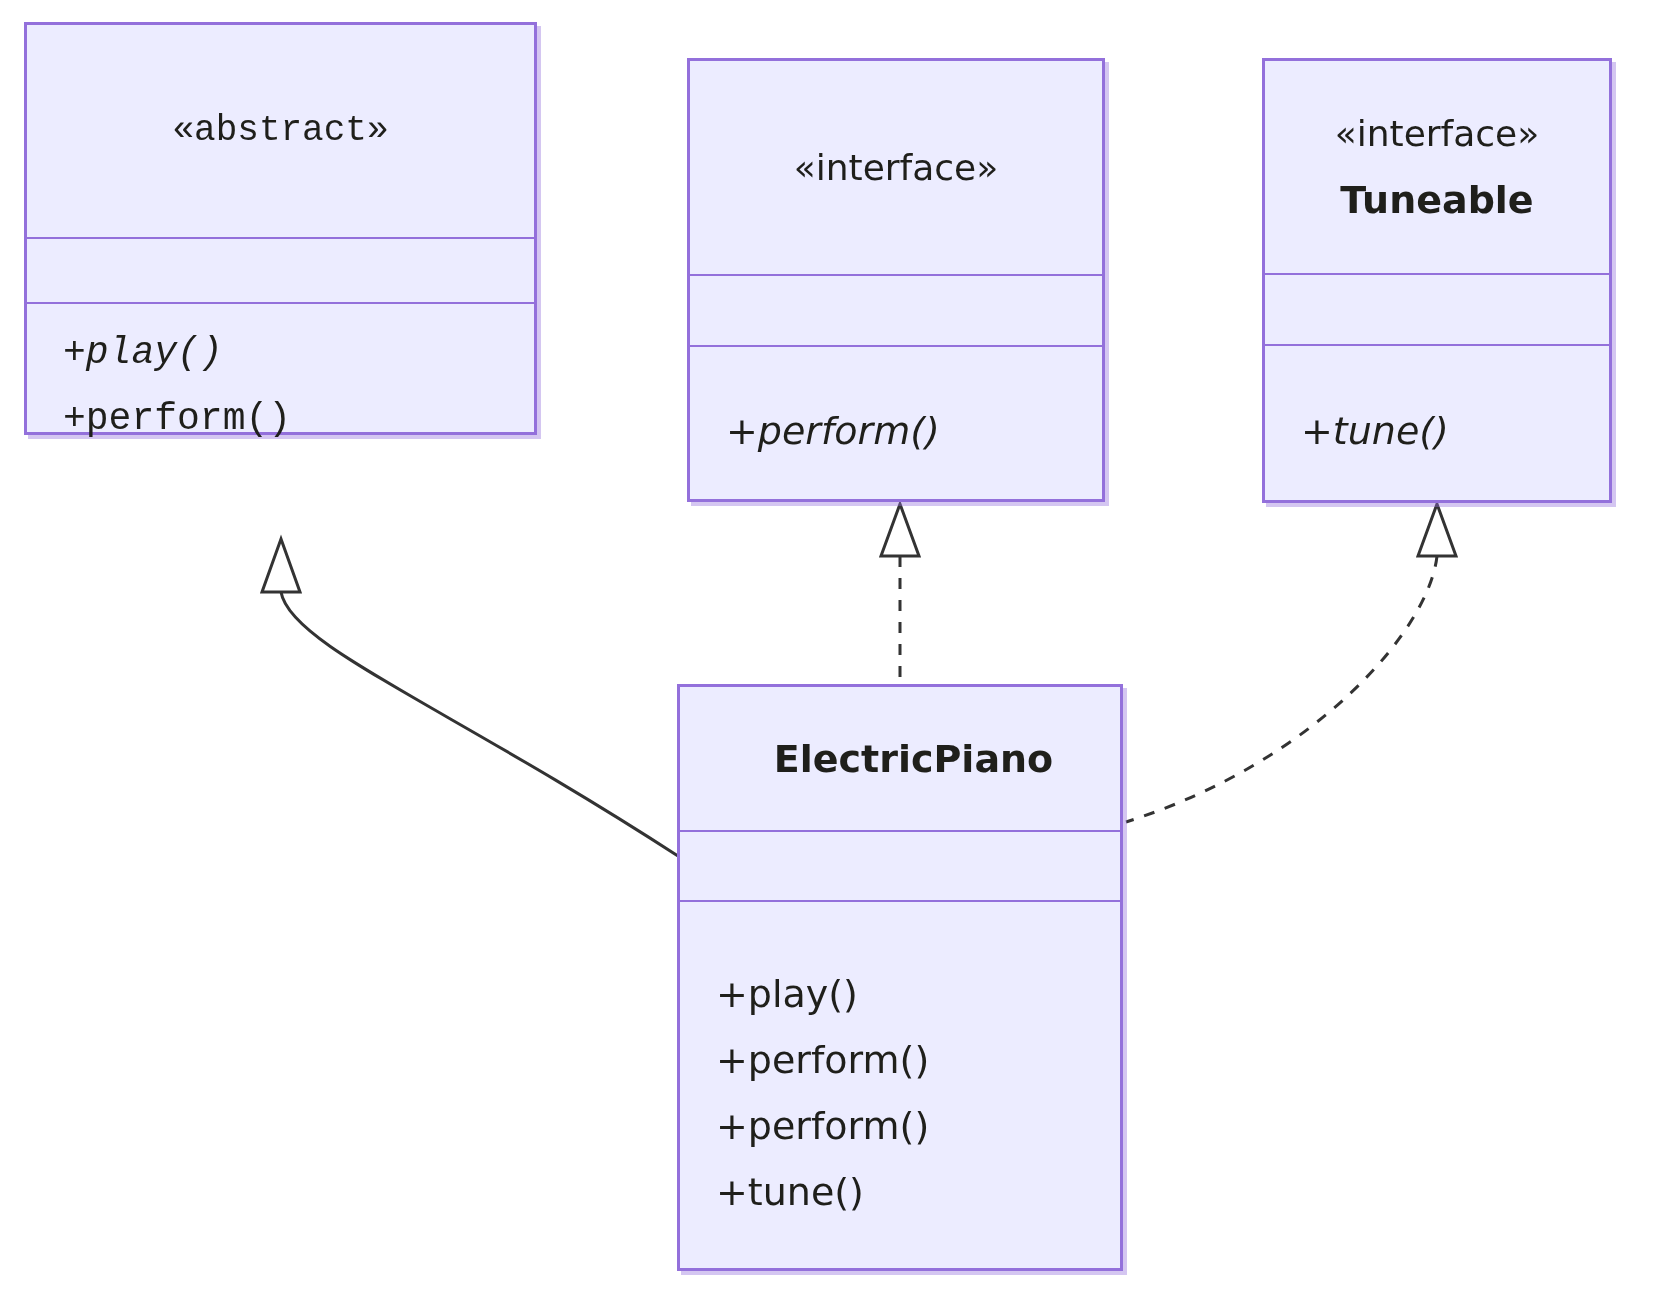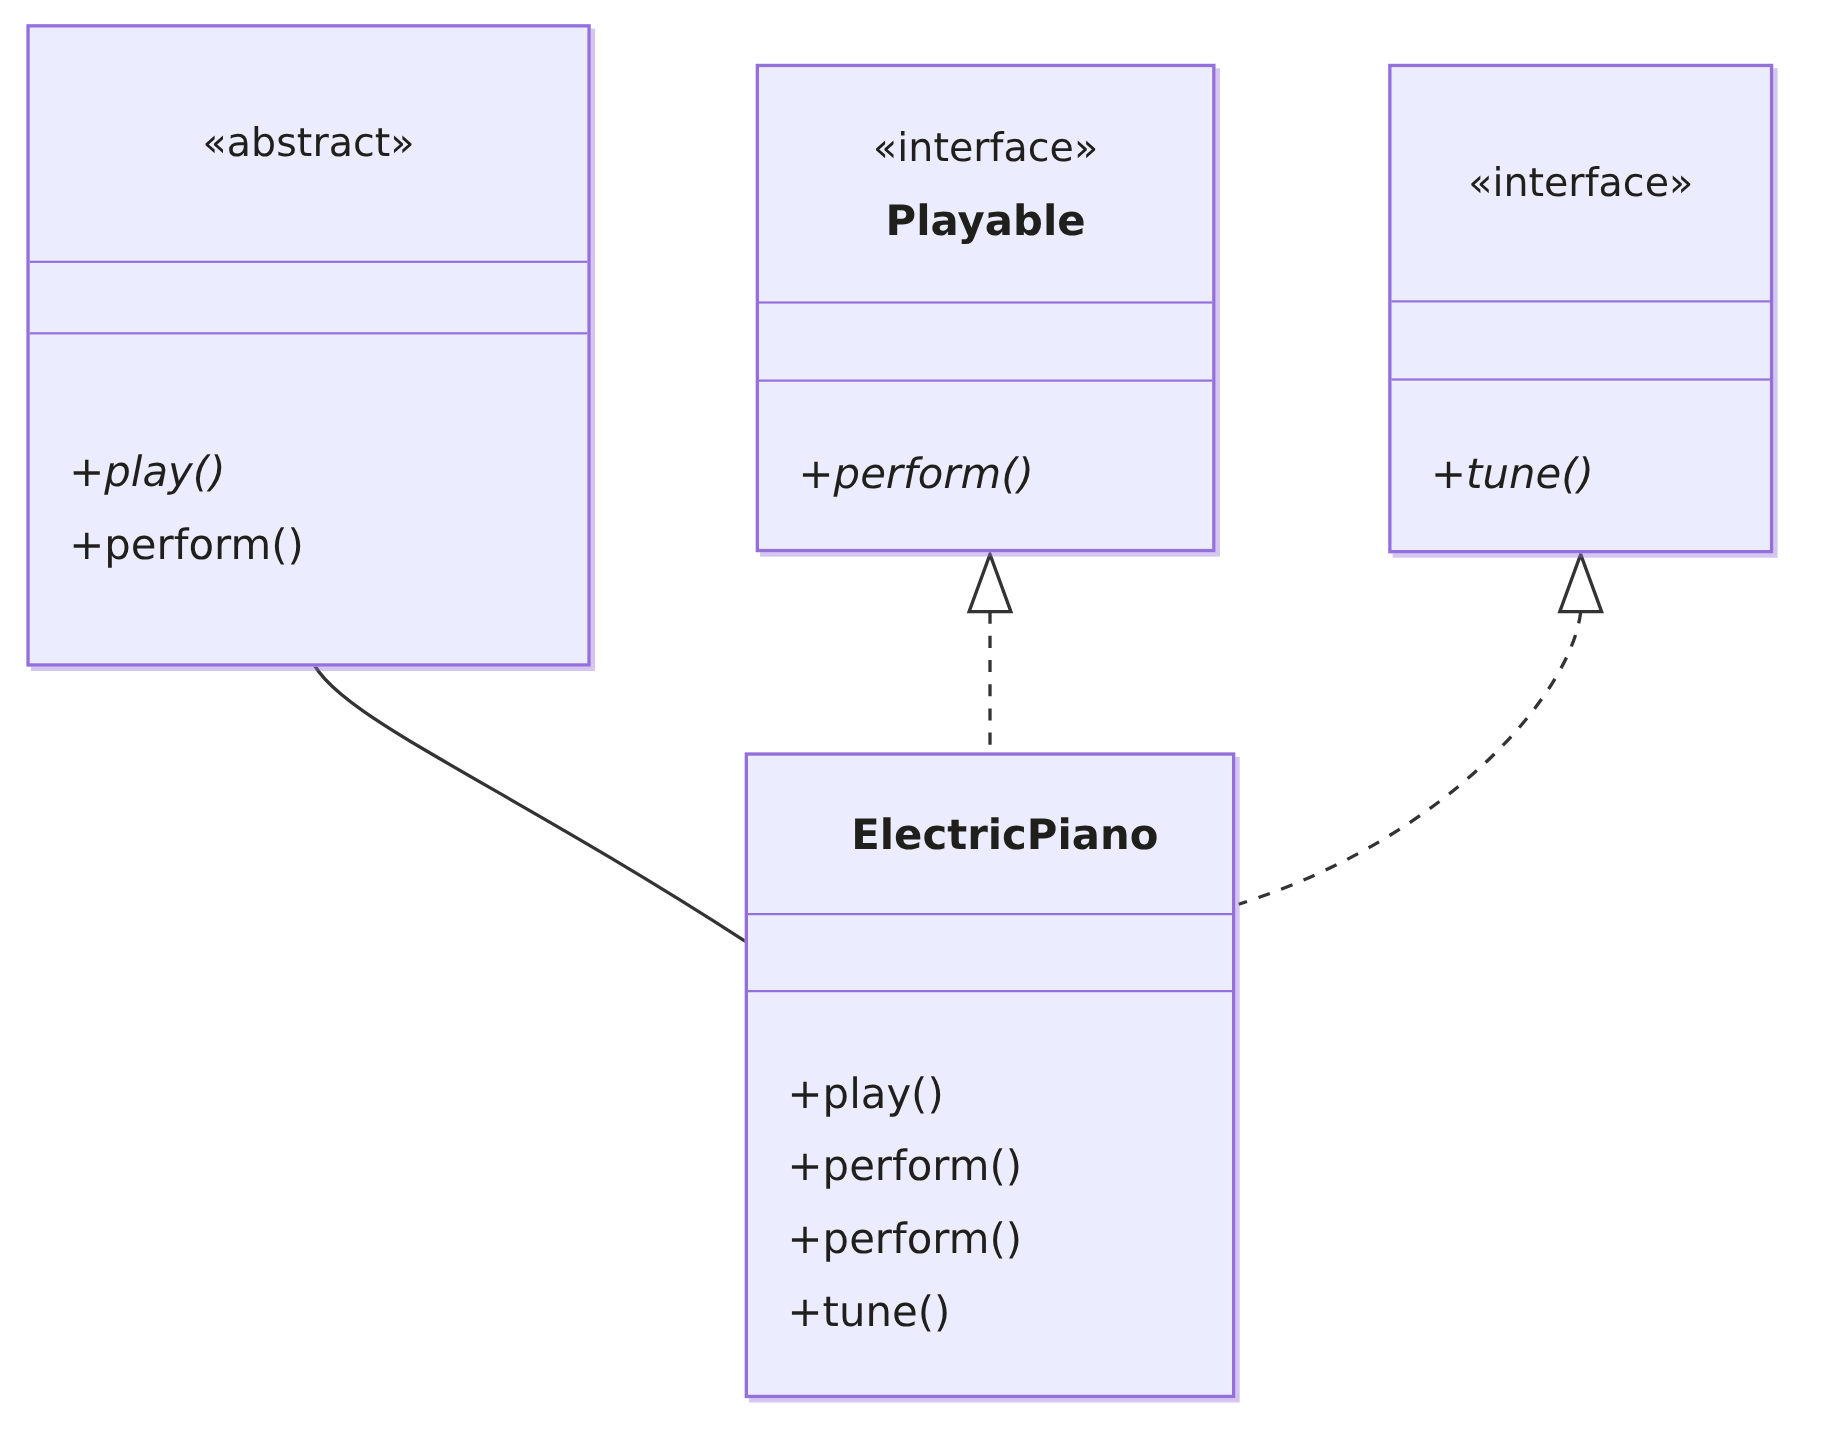--- a/index.html
+++ b/index.html
@@ -71,21 +71,21 @@
   .method-line {
     font-size: 38px;
     line-height: 66px;
     white-space: nowrap;
   }
   .method-line.abstract {
     font-style: italic;
   }
 
   
-  #node-abstract-instrument { left: 24px;  top: 22px;  width: 513px; height: 584px; }
+  #node-abstract-instrument { left: 24px;  top: 22px;  width: 513px; height: 413px; font-family: Liberation Mono, monospace; }
   #node-abstract-instrument .compartment-title { height: 212px; }
   #node-abstract-instrument .compartment-attrs { height: 65px; }
 
   #node-playable { left: 687px; top: 58px; width: 418px; height: 444px; }
   #node-playable .compartment-title { height: 213px; }
   #node-playable .compartment-attrs { height: 71px; }
 
   #node-tuneable { left: 1262px; top: 58px; width: 350px; height: 445px; }
   #node-tuneable .compartment-title { height: 212px; }
   #node-tuneable .compartment-attrs { height: 71px; }
@@ -142,31 +142,31 @@
     <div class="compartment-attrs"></div>
     <div class="compartment-methods">
       <div class="method-line abstract">+play()</div>
       <div class="method-line">+perform()</div>
     </div>
   </div>
 
   <div class="class-node" id="node-playable">
     <div class="compartment-title">
       <div class="stereotype">«interface»</div>
-      <div class="class-name">Playable</div>
     </div>
     <div class="compartment-attrs"></div>
     <div class="compartment-methods">
       <div class="method-line abstract">+perform()</div>
     </div>
   </div>
 
   <div class="class-node" id="node-tuneable">
     <div class="compartment-title">
       <div class="stereotype">«interface»</div>
+      <div class="class-name">Tuneable</div>
     </div>
     <div class="compartment-attrs"></div>
     <div class="compartment-methods">
       <div class="method-line abstract">+tune()</div>
     </div>
   </div>
 
   <div class="class-node" id="node-electric-piano">
     <div class="compartment-title">
       <div class="class-name">ElectricPiano</div>

